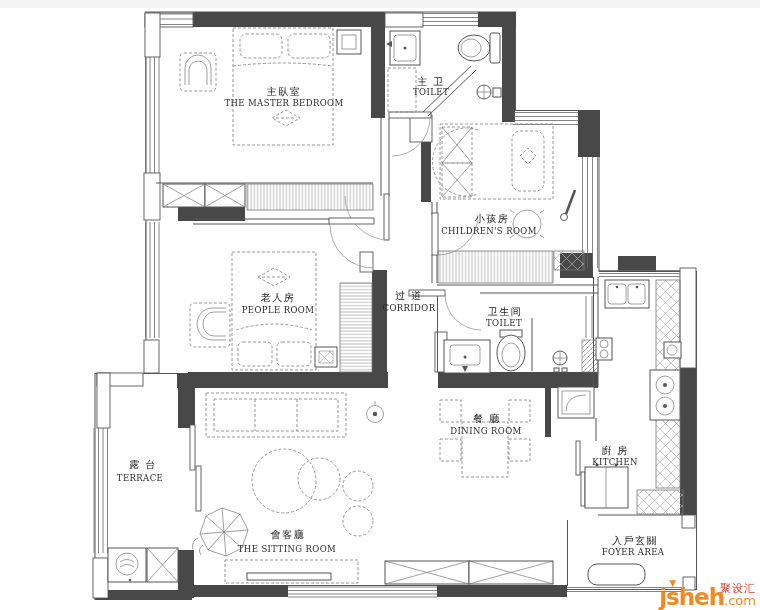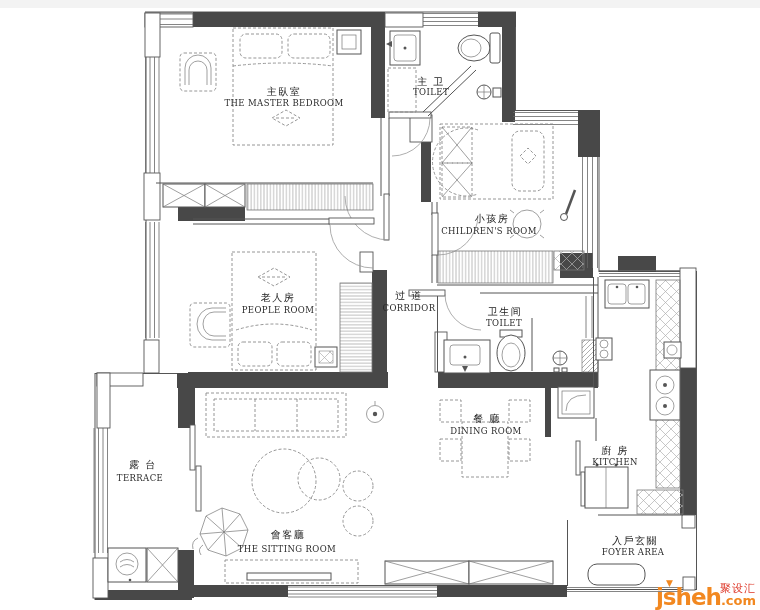--- a/index.html
+++ b/index.html
@@ -12,21 +12,21 @@
   .wall{fill:#484848;stroke:none;}
   .col{fill:#ffffff;stroke:#555;stroke-width:0.9;}
   .ln{stroke:#555;stroke-width:1;fill:none;}
   .thin{stroke:#777;stroke-width:0.7;fill:none;}
   .furn{stroke:#8a8a8a;stroke-width:0.9;fill:none;stroke-dasharray:3 2;}
   .solidf{stroke:#555;stroke-width:1;fill:#fff;}
   .arc{stroke:#999;stroke-width:0.8;fill:none;}
   .leaf{fill:#fff;stroke:#555;stroke-width:0.9;}
   .logo{position:absolute;right:4px;bottom:1px;line-height:1;white-space:nowrap;}
   .logo .jsheh{font-weight:bold;font-size:23px;color:#F28820;letter-spacing:-1px;}
-  .logo .tld{font-weight:bold;font-size:13px;color:#F28820;}
+  .logo .tld{font-weight:normal;font-size:13px;color:#F28820;}
   .logo .mark{position:absolute;top:-3px;right:0;font-size:11px;font-weight:normal;color:#DD3526;letter-spacing:1px;}
   .logo .drop{position:absolute;left:10px;top:-7px;font-size:9px;color:#F28820;}
 </style>
 </head>
 <body>
 
 <div id="stage">
 <div id="topband"></div>
 
 <svg width="760" height="610" viewBox="0 0 760 610">

